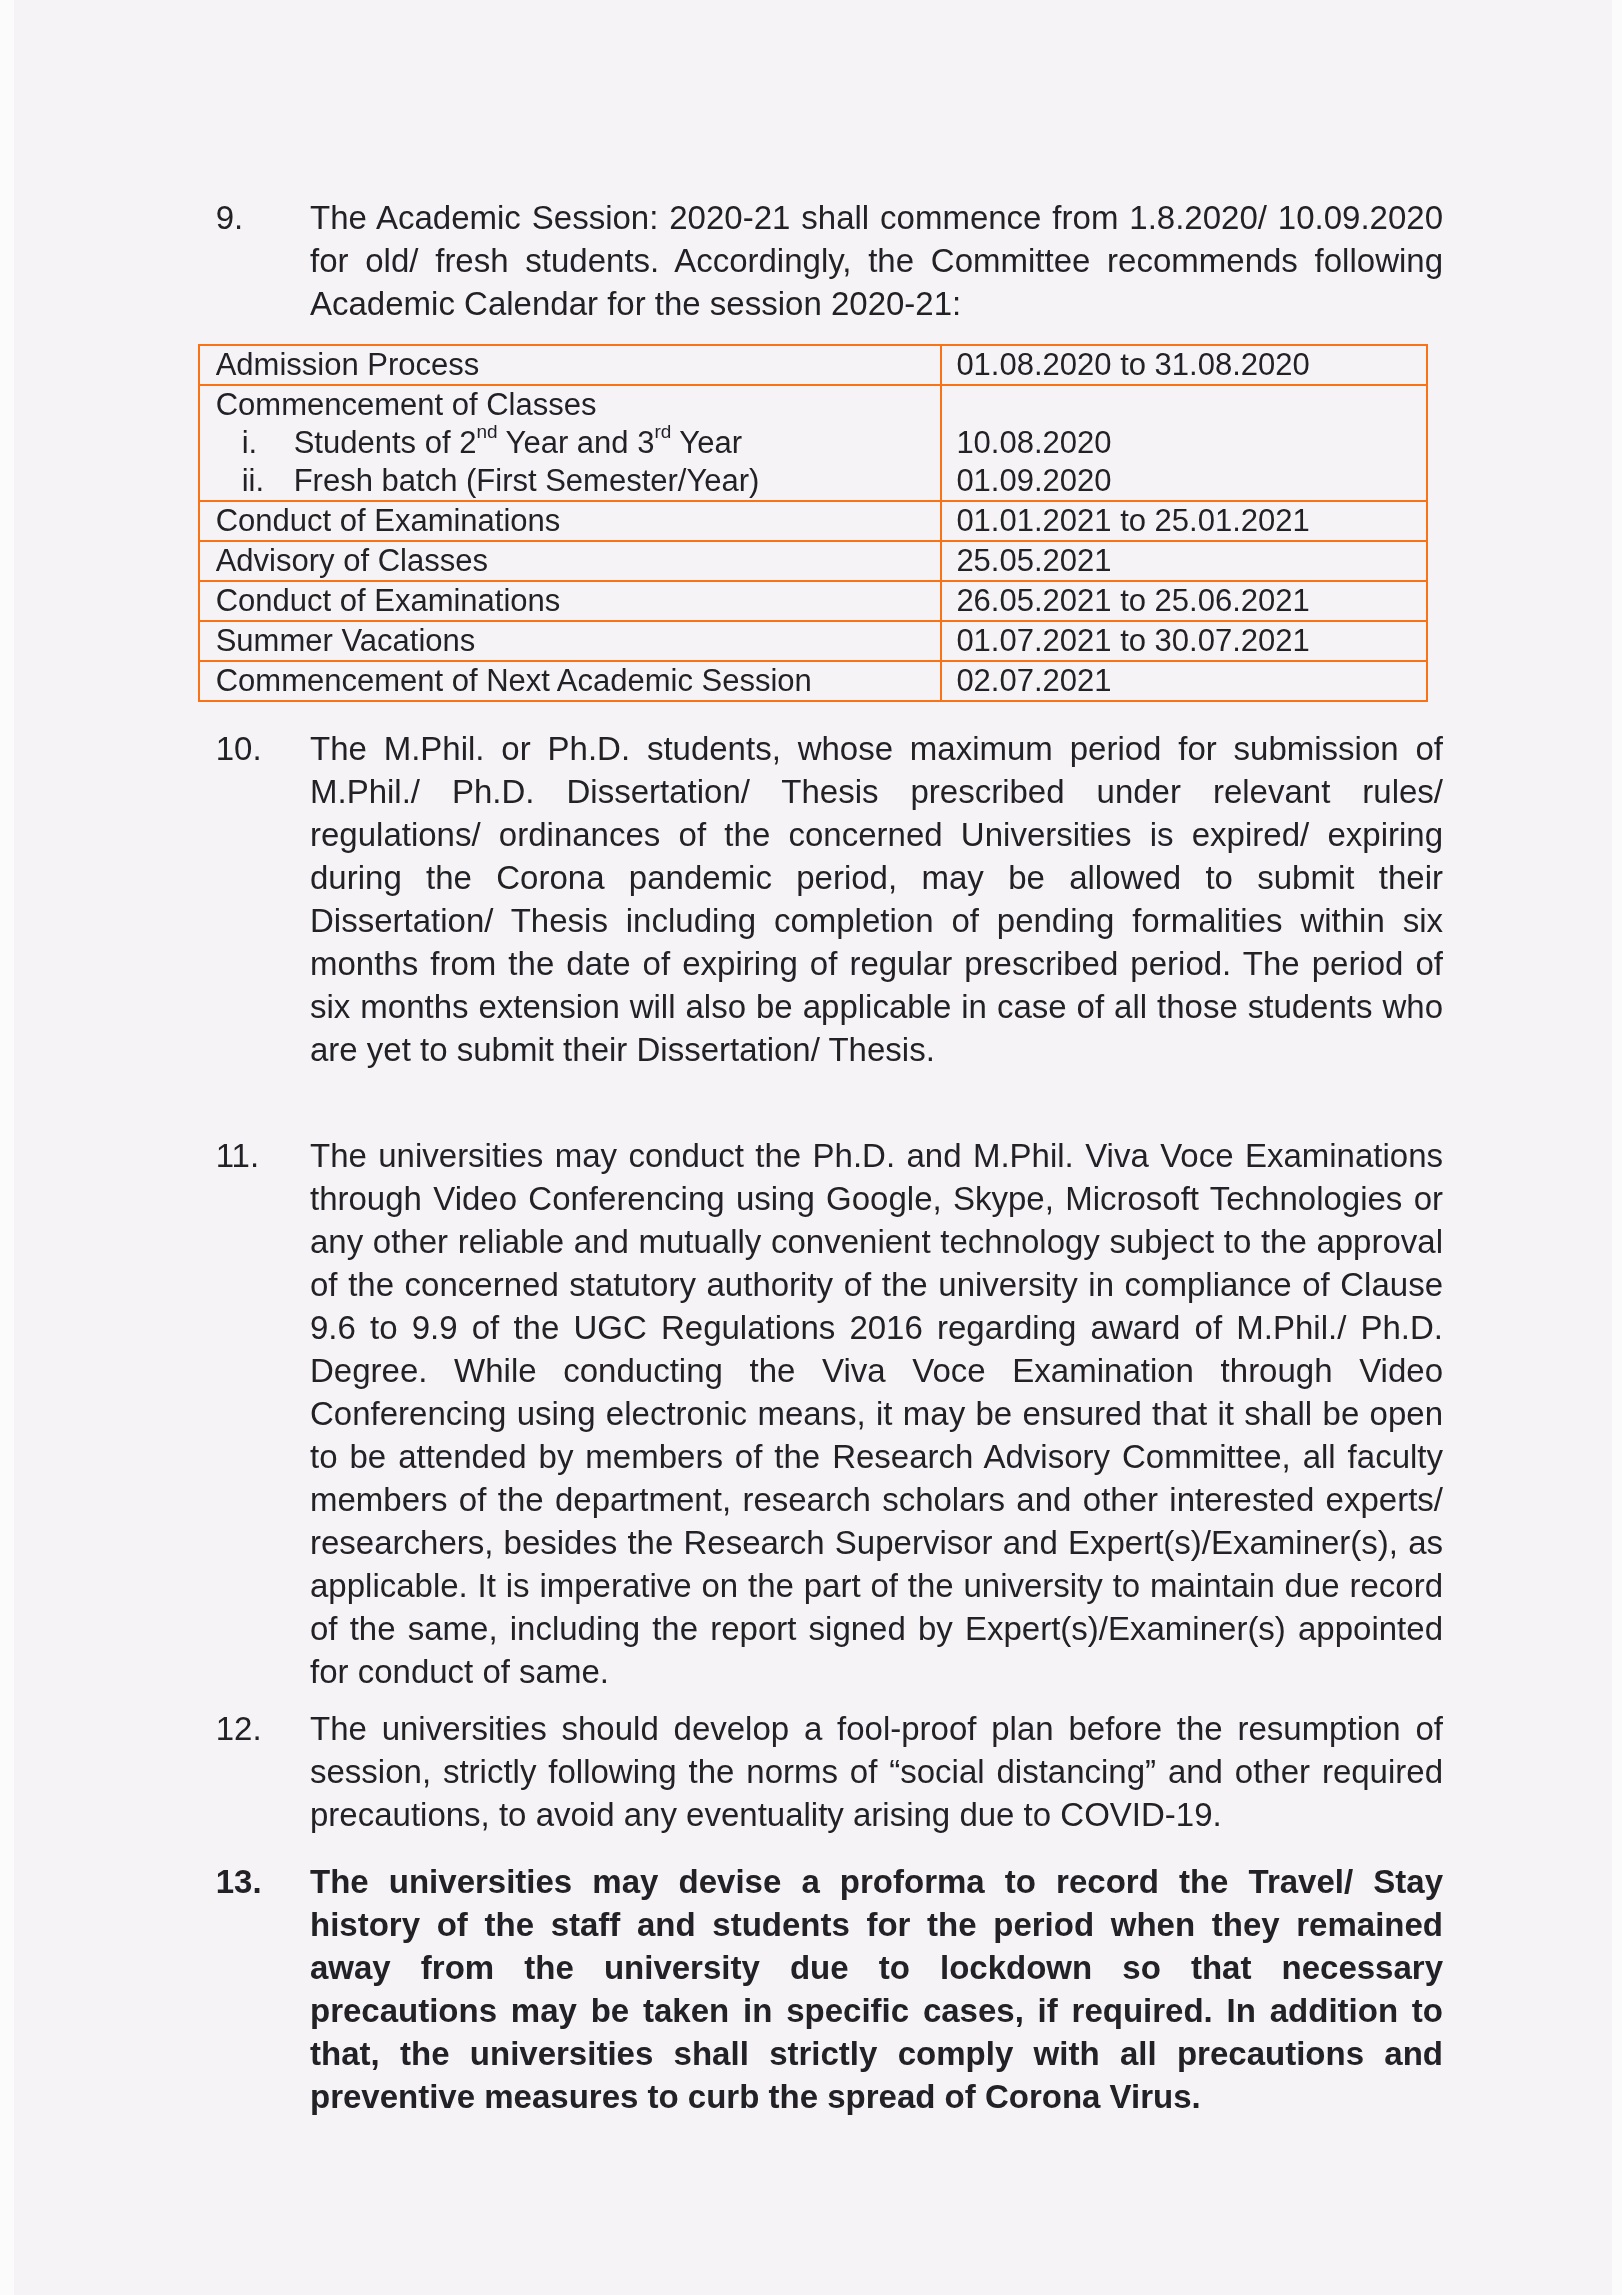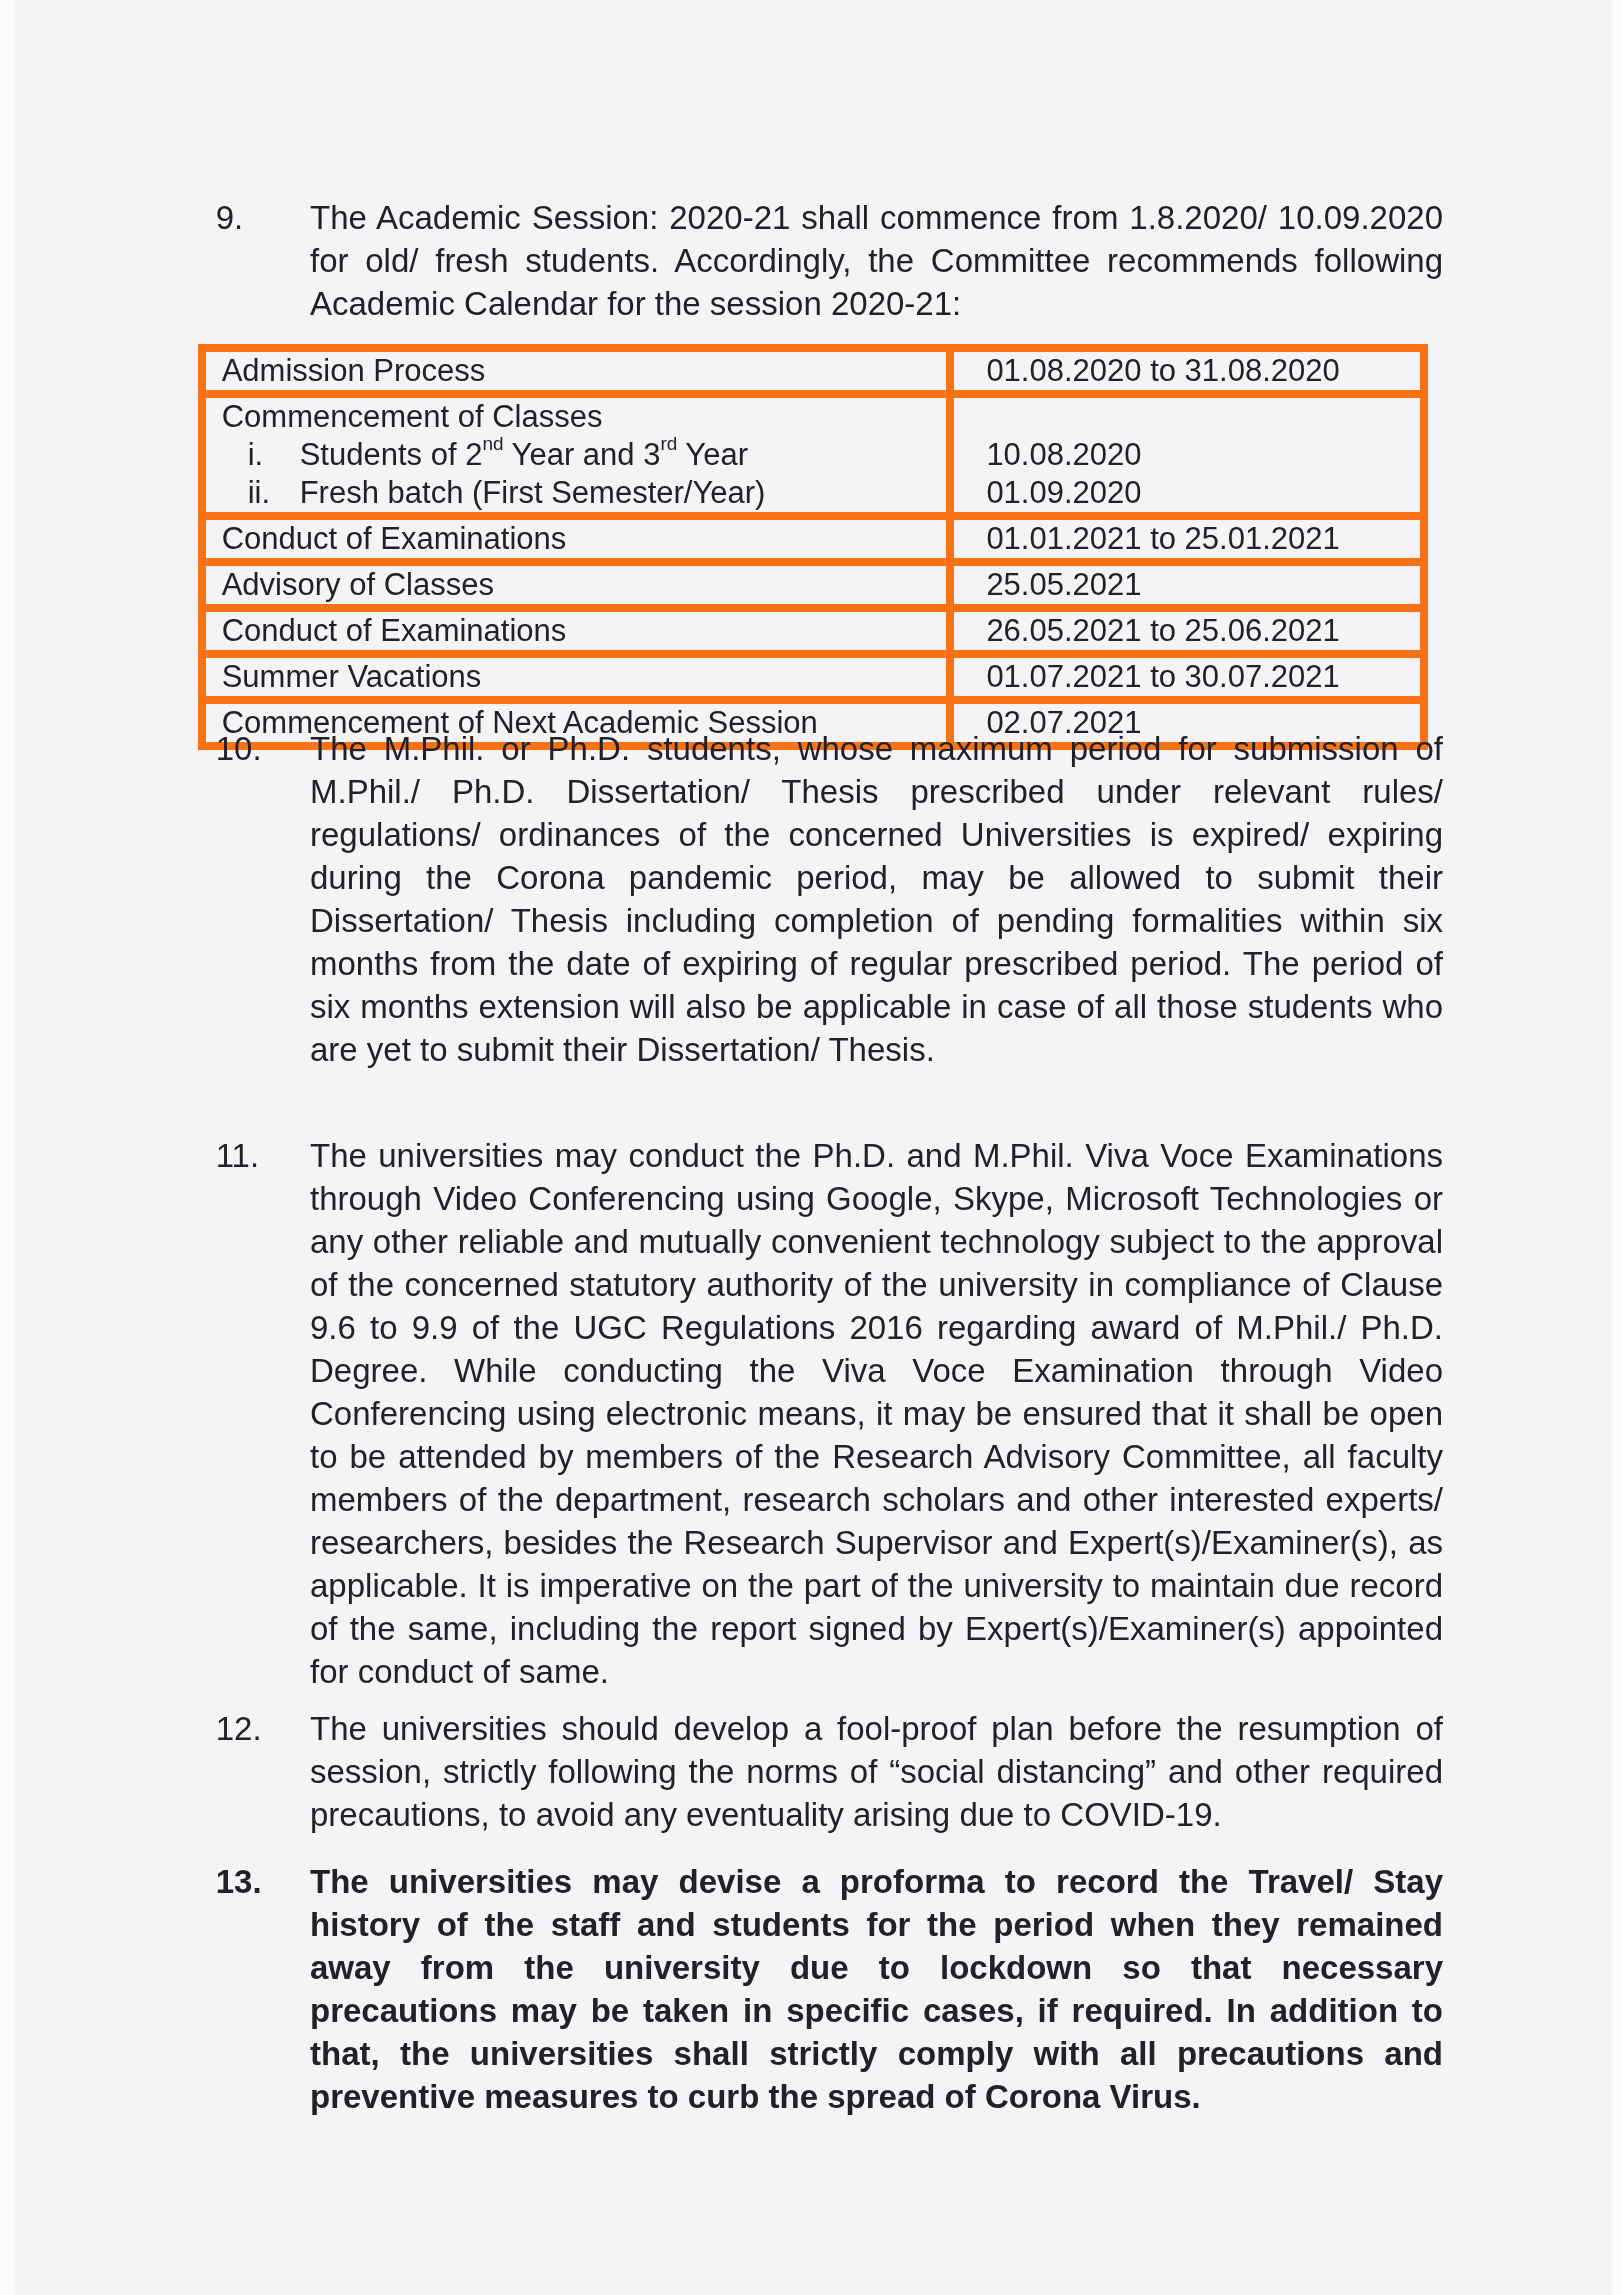--- a/index.html
+++ b/index.html
@@ -51,26 +51,26 @@
   table.calendar {
     position: absolute;
     left: 198px;
     top: 344px;
     width: 1230px;
     border-collapse: collapse;
     font-size: 31px;
     line-height: 38px;
   }
   table.calendar td {
-    border: 8px solid #f97316;
+    border: 2px solid #f97316;
     padding: 0 15.7px;
     vertical-align: top;
   }
   table.calendar td.event { width: 709px; }
-  table.calendar td.date  { padding-left: 32px; }
+  table.calendar td.date  { padding-left: 14px; }
   table.calendar tr.row td { height: 37px; }
   .sub-item {
     display: flex;
   }
   .sub-item .roman {
     width: 52px;
     padding-left: 26px;
   }
   sup {
     font-size: 19px;

